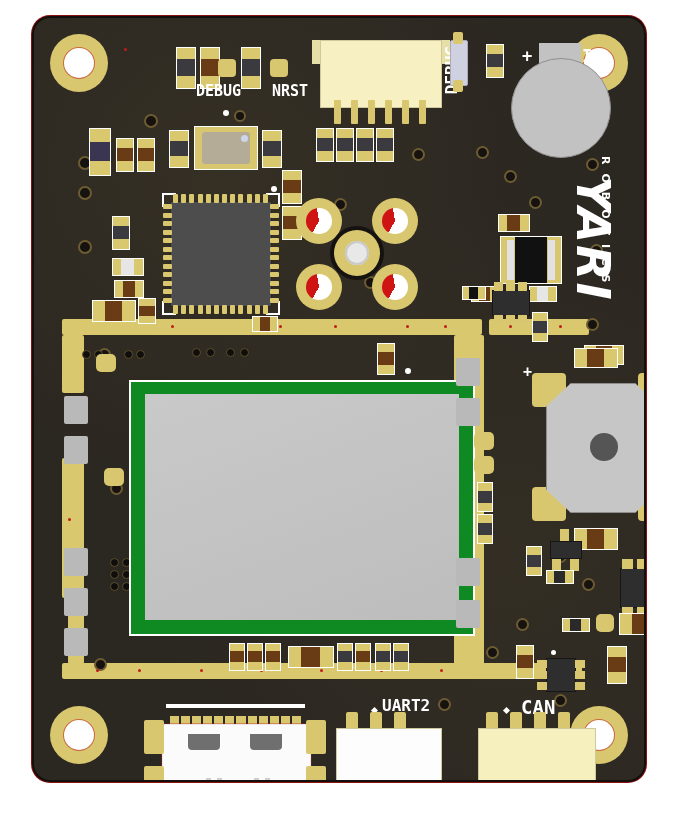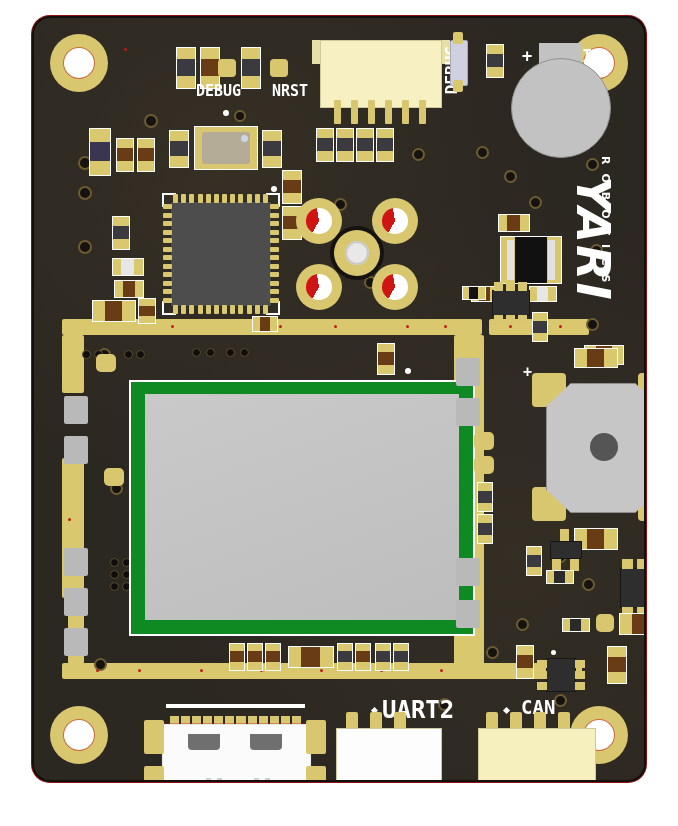--- a/index.html
+++ b/index.html
@@ -120,21 +120,21 @@
   #yari{position:absolute;right:-48px;top:62px;width:186px;text-align:center;color:#fff;
     font-family:"DejaVu Sans",sans-serif;font-weight:700;font-size:46px;font-style:italic;letter-spacing:2px;
     transform:rotate(90deg);transform-origin:center;}
   #robo{position:absolute;right:26px;top:6px;color:#fff;font-family:"DejaVu Sans",sans-serif;font-size:11px;
     font-weight:600;writing-mode:vertical-rl;letter-spacing:9px;}
 
   .lbl{position:absolute;color:#fff;font-family:"DejaVu Sans Mono",monospace;font-weight:700;}
   #lblNRST{left:162px;top:64px;font-size:15px;}
   #lblBOOT{left:238px;top:64px;font-size:15px;}
   #lblDEBUG{left:408px;top:28px;font-size:16px;writing-mode:vertical-rl;transform:rotate(180deg);}
-  #lblUART2{left:348px;top:678px;font-size:24px;}
+  #lblUART2{left:348px;top:678px;font-size:16px;}
   #lblCAN{left:487px;top:678px;font-size:19px;}
   #plus1{left:488px;top:28px;font-size:17px;}
   #minus1{left:548px;top:28px;font-size:17px;}
   #plus2{left:489px;top:345px;font-size:15px;}
   .dotmark{position:absolute;width:5px;height:5px;background:#fff;transform:rotate(45deg);}
 </style>
 </head>
 <body>
 
 <div id="stage">

